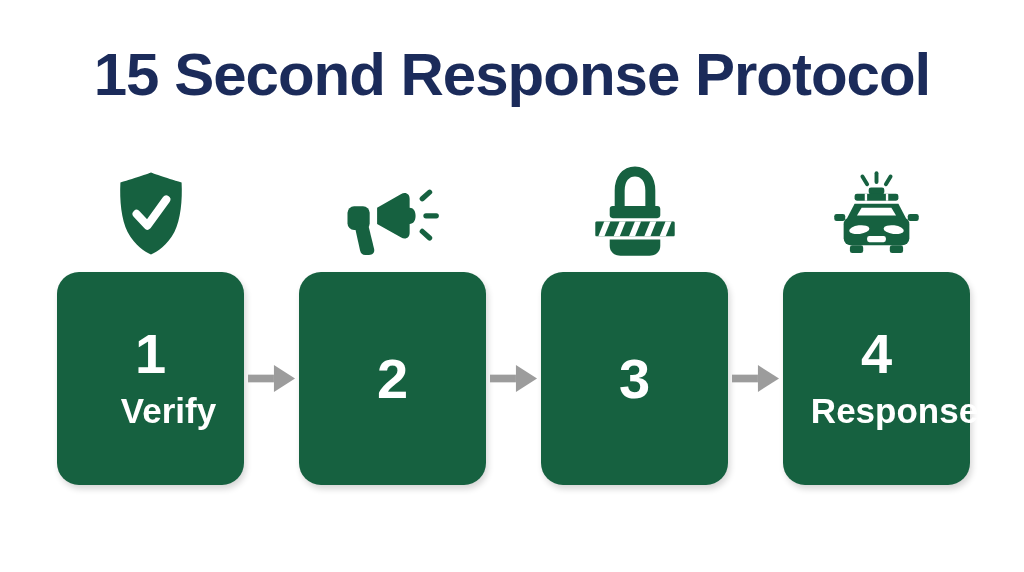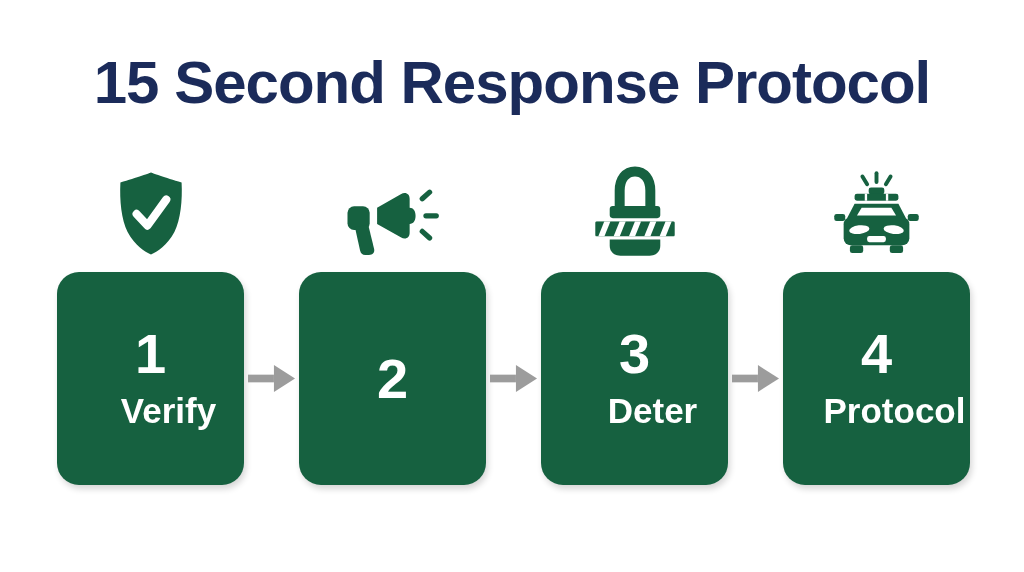--- a/index.html
+++ b/index.html
@@ -14,21 +14,21 @@
   .canvas{
     position:relative;
     width:1024px;height:572px;
     background:var(--background);
     overflow:hidden;
     font-family:"Liberation Sans", sans-serif;
     margin:0 auto;
   }
   .title{
     position:absolute;
-    top:50px;left:0;
+    top:42px;left:0;
     width:100%;
     text-align:center;
     font-size:60px;
     font-weight:800;
     letter-spacing:-1px;
     line-height:1.1;
     color:var(--navy);
   }
   .diagram{
     position:absolute;
@@ -167,29 +167,28 @@
 
     <div class="arrow-cell col4">
       <svg width="48" height="33" viewBox="0 0 50 34">
         <rect x="0" y="13" width="27" height="8" fill="var(--arrow)"></rect>
         <polygon points="27,3 49,17 27,31" fill="var(--arrow)"></polygon>
       </svg>
     </div>
 
     <div class="step-box col5">
       <div class="step-number">3</div>
-      <div class="step-label">Deter</div>
     </div>
 
     <div class="arrow-cell col6">
       <svg width="48" height="33" viewBox="0 0 50 34">
         <rect x="0" y="13" width="27" height="8" fill="var(--arrow)"></rect>
         <polygon points="27,3 49,17 27,31" fill="var(--arrow)"></polygon>
       </svg>
     </div>
 
     <div class="step-box col7">
       <div class="step-number">4</div>
-      <div class="step-label">Protocol</div>
+      <div class="step-label">Response</div>
     </div>
 
   </div>
 </div>
 
 </body></html>

